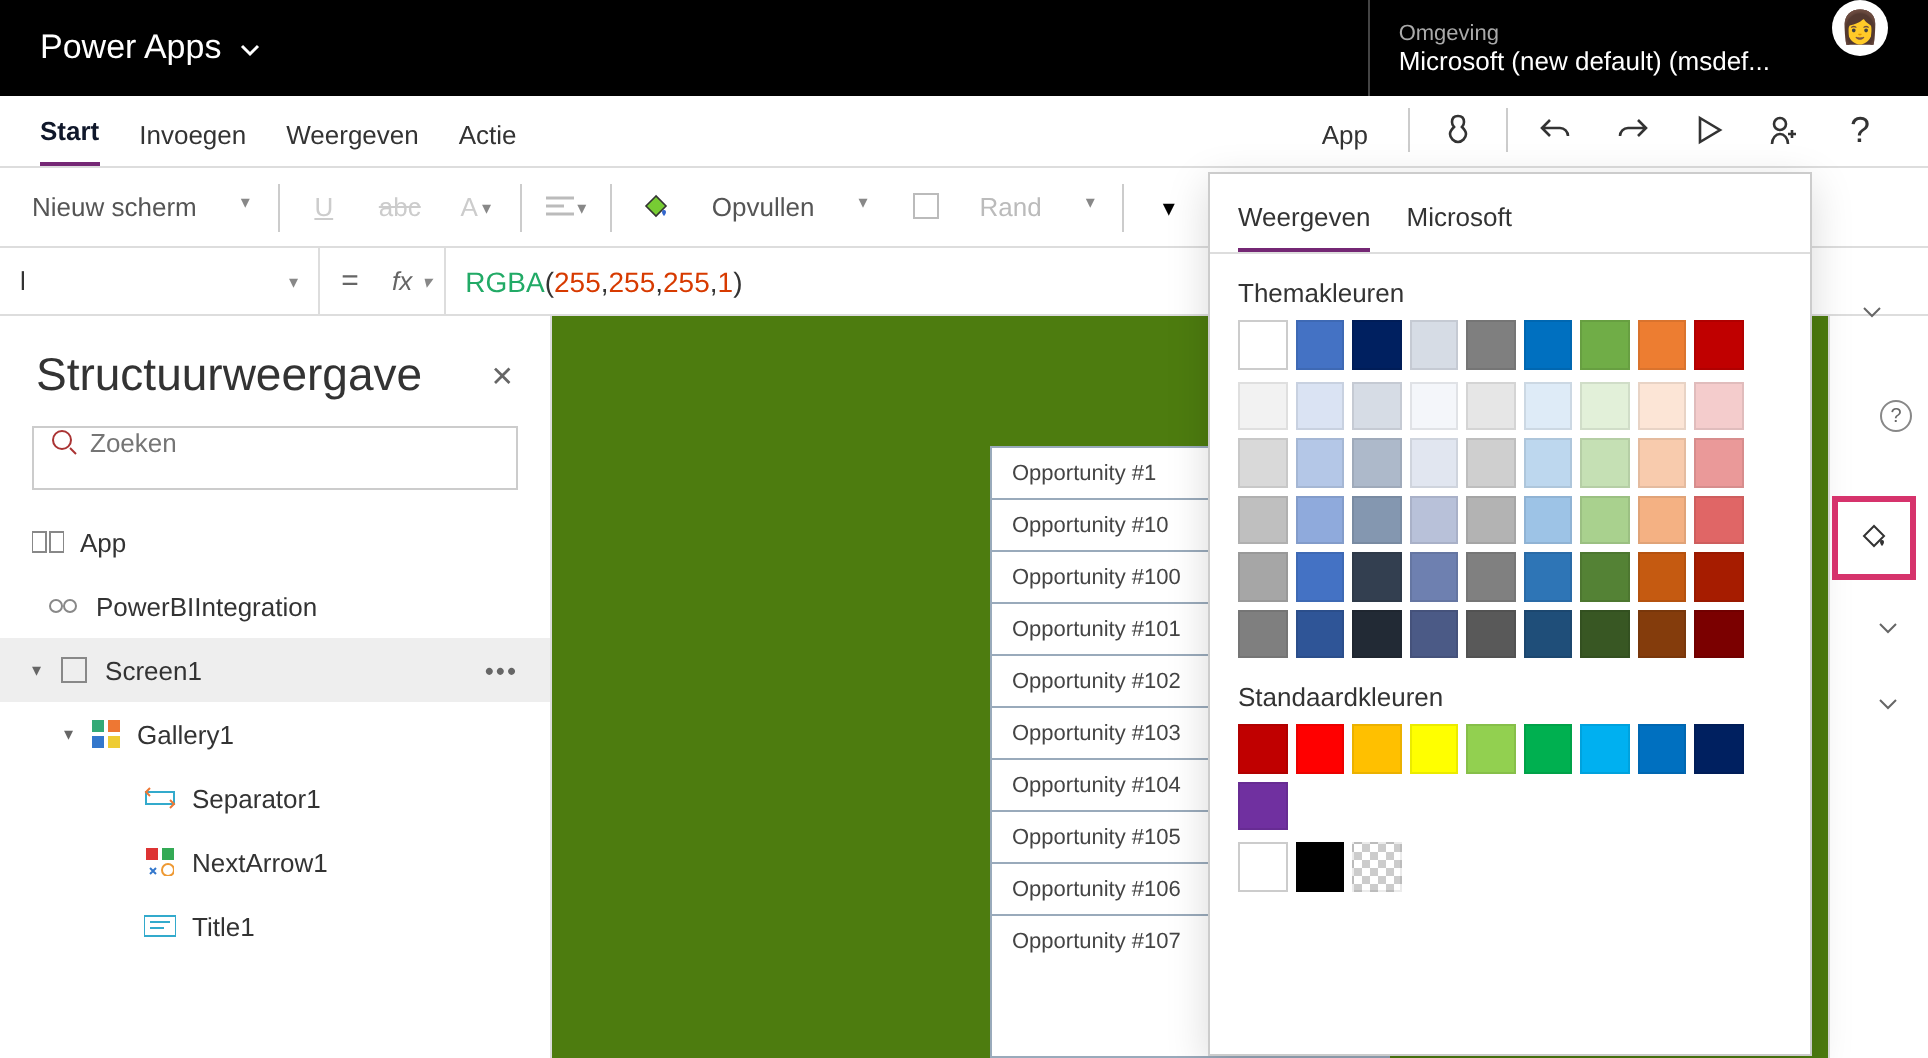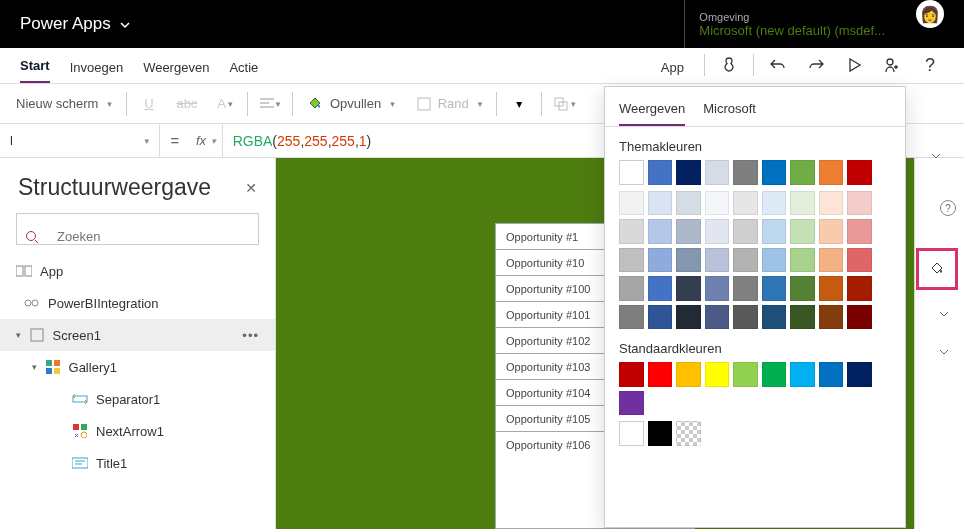--- a/index.html
+++ b/index.html
@@ -3,49 +3,49 @@
 <meta charset="utf-8">
 <style>
 *{box-sizing:border-box;margin:0;padding:0;font-family:"Segoe UI",Arial,sans-serif}
 body{width:964px;height:529px;overflow:hidden;background:#f5f5f5;font-size:13px;color:#333}
 .topbar{height:48px;background:#000;color:#fff;display:flex;align-items:center;padding:0 20px;position:relative}
 .topbar-title{font-size:17px;font-weight:500;margin-right:8px}
 .topbar-caret{margin-top:2px}
 .topbar-right{margin-left:auto;display:flex;gap:17px;height:100%}
 .env-block{border-left:1px solid #444;padding:0 14px;height:100%;display:flex;flex-direction:column;justify-content:center}
 .env-label{font-size:11px;color:#aaa}
-.env-value{font-size:13px;color:#4d7c0f}
+.env-value{font-size:13px;color:#ffffff}
 .avatar{width:28px;height:28px;border-radius:50%;background:#fff;display:flex;align-items:center;justify-content:center;font-size:16px}
 .menubar{height:36px;background:#fff;display:flex;align-items:flex-end;padding:0 20px;gap:20px;border-bottom:1px solid #ddd;position:relative}
 .menu-item{padding:8px 0;color:#333;cursor:pointer;font-size:13px}
 .menu-item.active{font-weight:600;border-bottom:2px solid #742774;color:#0f172a}
 .menu-spacer{flex:1}
 .menu-right{display:flex;align-items:center;gap:10px;padding-bottom:4px}
 .menu-right .icon-btn{width:28px;height:28px;display:flex;align-items:center;justify-content:center;cursor:pointer;font-size:16px;color:#333}
 .divider{width:1px;height:22px;background:#ccc}
 .toolbar{height:40px;background:#fff;display:flex;align-items:center;padding:0 8px;gap:6px;border-bottom:1px solid #ddd}
-.tool-dropdown{display:flex;align-items:center;gap:7px;padding:4px 8px;cursor:pointer;color:#555;font-size:13px}
+.tool-dropdown{display:flex;gap:20px;padding:4px 8px;cursor:pointer;color:#555;font-size:13px}
 .tool-btn{width:32px;height:28px;display:flex;align-items:center;justify-content:center;cursor:pointer;color:#888}
 .tool-btn.disabled{color:#ccc}
 .caret{font-size:9px;color:#888;margin-left:2px}
 .formula-row{height:34px;background:#fff;display:flex;align-items:center;border-bottom:1px solid #ddd}
 .prop-select{height:100%;width:160px;border:none;border-right:1px solid #ddd;padding:0 10px;display:flex;align-items:center;justify-content:space-between;font-size:13px}
 .eq{width:30px;text-align:center;font-size:15px;color:#666}
 .fx{font-style:italic;color:#666;padding:0 6px;display:flex;align-items:center;gap:3px;border-right:1px solid #ddd;height:100%}
 .formula-input{flex:1;padding:0 10px;font-family:Consolas,monospace;font-size:14px;height:100%;border:none;outline:none;display:flex;align-items:center}
 .formula-input .fn{color:#2a6;}
 .formula-input .num{color:#d73a00}
 .formula-input .comma{color:#333}
 .formula-input .paren{color:#333}
 .main{display:flex;height:calc(529px - 48px - 36px - 40px - 34px)}
 .tree-panel{width:276px;background:#fff;border-right:1px solid #ddd;display:flex;flex-direction:column;padding:10px 0}
 .tree-header{display:flex;align-items:center;justify-content:space-between;padding:6px 18px 12px}
 .tree-title{font-size:23px;font-weight:400}
 .tree-close{cursor:pointer;font-size:14px;color:#666}
-.search-box{margin:0 16px 10px;border:1px solid #ccc;height:32px;display:flex;align-items:flex-end;padding:0 8px;gap:18px;color:#a33}
+.search-box{margin:0 16px 10px;border:1px solid #ccc;height:32px;display:flex;align-items:flex-start;padding:0 8px;gap:6px;color:#a33}
 .search-box input{border:none;outline:none;flex:1;font-size:13px}
 .tree-node{display:flex;align-items:center;height:32px;padding:0 16px;gap:8px;cursor:pointer;font-size:13px}
 .tree-node.selected{background:#eee}
 .tree-node .icon{width:16px;height:16px;display:flex;align-items:center;justify-content:center;font-size:13px;flex-shrink:0}
 .tree-more{margin-left:auto;color:#666;letter-spacing:1px}
 .canvas{flex:1;background:#4d7c0f;display:flex;justify-content:center;padding-top:65px;position:relative}
 .gallery{width:200px;background:#fff;border:1px solid #9ab}
 .gallery-row{height:26px;display:flex;align-items:center;justify-content:space-between;padding:0 10px;border-bottom:1px solid #9ab;font-size:11px;color:#444}
 .gallery-row:last-child{border-bottom:none}
 .chev{color:#58a;font-size:12px}
@@ -310,20 +310,24 @@
         <div class="gallery-row">
           <span>Opportunity #104</span>
           <span class="chev">›</span>
         </div>
         <div class="gallery-row">
           <span>Opportunity #105</span>
           <span class="chev">›</span>
         </div>
         <div class="gallery-row">
           <span>Opportunity #106</span>
+          <span class="chev">›</span>
+        </div>
+        <div class="gallery-row">
+          <span>Opportunity #107</span>
           <span class="chev">›</span>
         </div>
       </div>
   </div>
 
   <div class="right-rail"></div>
 </div>
 
 <svg style="position:absolute;right:22px;top:150px" width="12" height="12">
     <path d="M2 4l4 4 4-4" stroke="#666" fill="none"></path>

